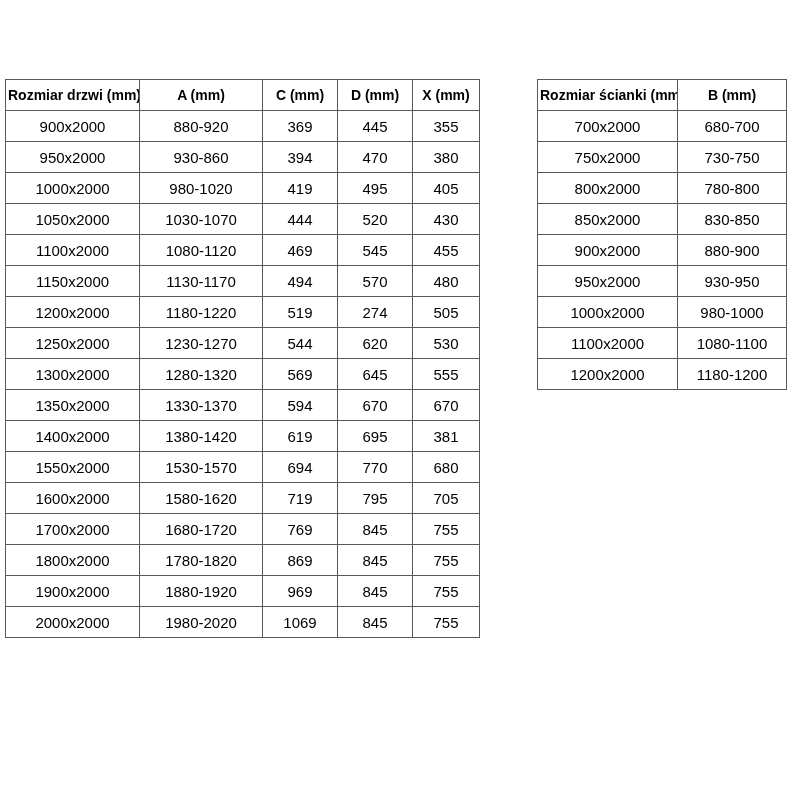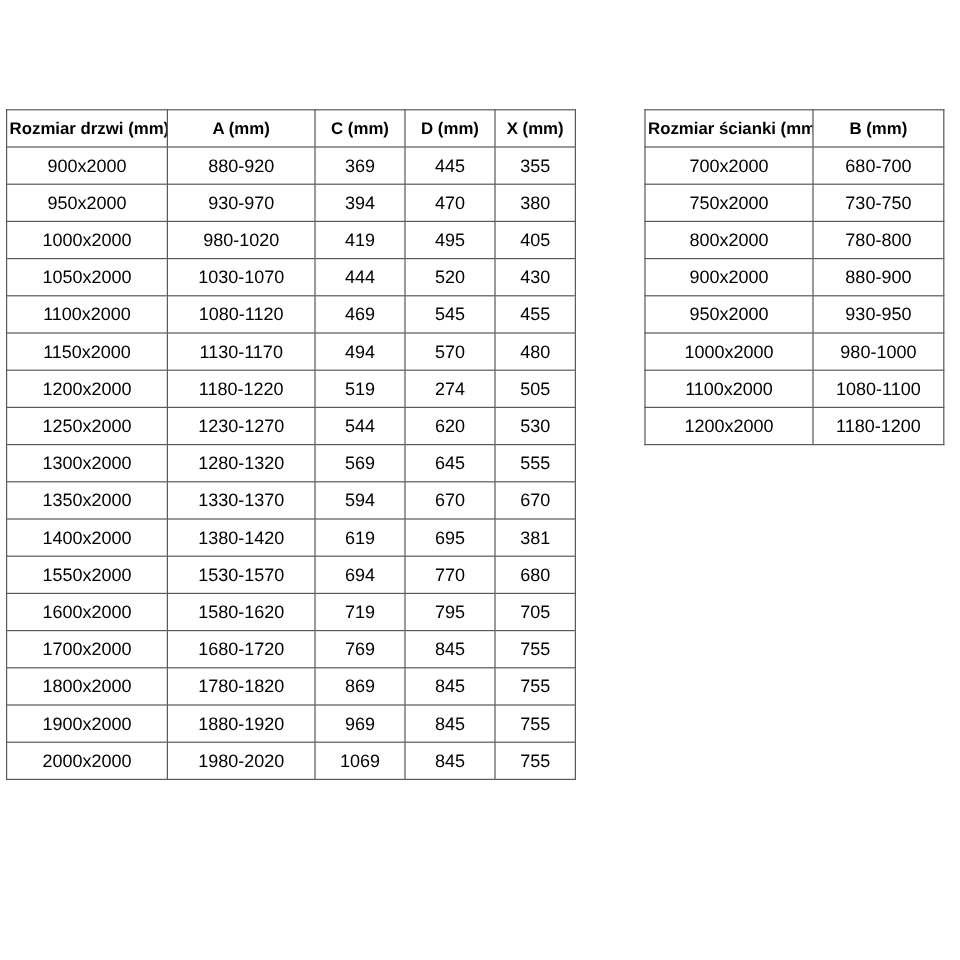--- a/index.html
+++ b/index.html
@@ -12,21 +12,21 @@
     position: relative;
     width: 800px;
     height: 800px;
     background: #ffffff;
     overflow: hidden;
   }
   table.spec {
     border-collapse: collapse;
     table-layout: fixed;
     position: absolute;
-    top: 91px;
+    top: 79px;
     color: #000000;
   }
   #door-table { left: 5px; width: 474px; }
   #wall-table { left: 537px; width: 249px; }
   table.spec th, table.spec td {
     border: 1px solid #595959;
     text-align: center;
     vertical-align: middle;
     height: 30px;
     padding: 0 2px;
@@ -67,21 +67,21 @@
     <tbody>
         <tr>
           <td>900x2000</td>
           <td>880-920</td>
           <td>369</td>
           <td>445</td>
           <td>355</td>
         </tr>
         <tr>
           <td>950x2000</td>
-          <td>930-970</td>
+          <td>930-860</td>
           <td>394</td>
           <td>470</td>
           <td>380</td>
         </tr>
         <tr>
           <td>1000x2000</td>
           <td>980-1020</td>
           <td>419</td>
           <td>495</td>
           <td>405</td>
@@ -205,20 +205,24 @@
         </tr>
         <tr>
           <td>750x2000</td>
           <td>730-750</td>
         </tr>
         <tr>
           <td>800x2000</td>
           <td>780-800</td>
         </tr>
         <tr>
+          <td>850x2000</td>
+          <td>830-850</td>
+        </tr>
+        <tr>
           <td>900x2000</td>
           <td>880-900</td>
         </tr>
         <tr>
           <td>950x2000</td>
           <td>930-950</td>
         </tr>
         <tr>
           <td>1000x2000</td>
           <td>980-1000</td>

